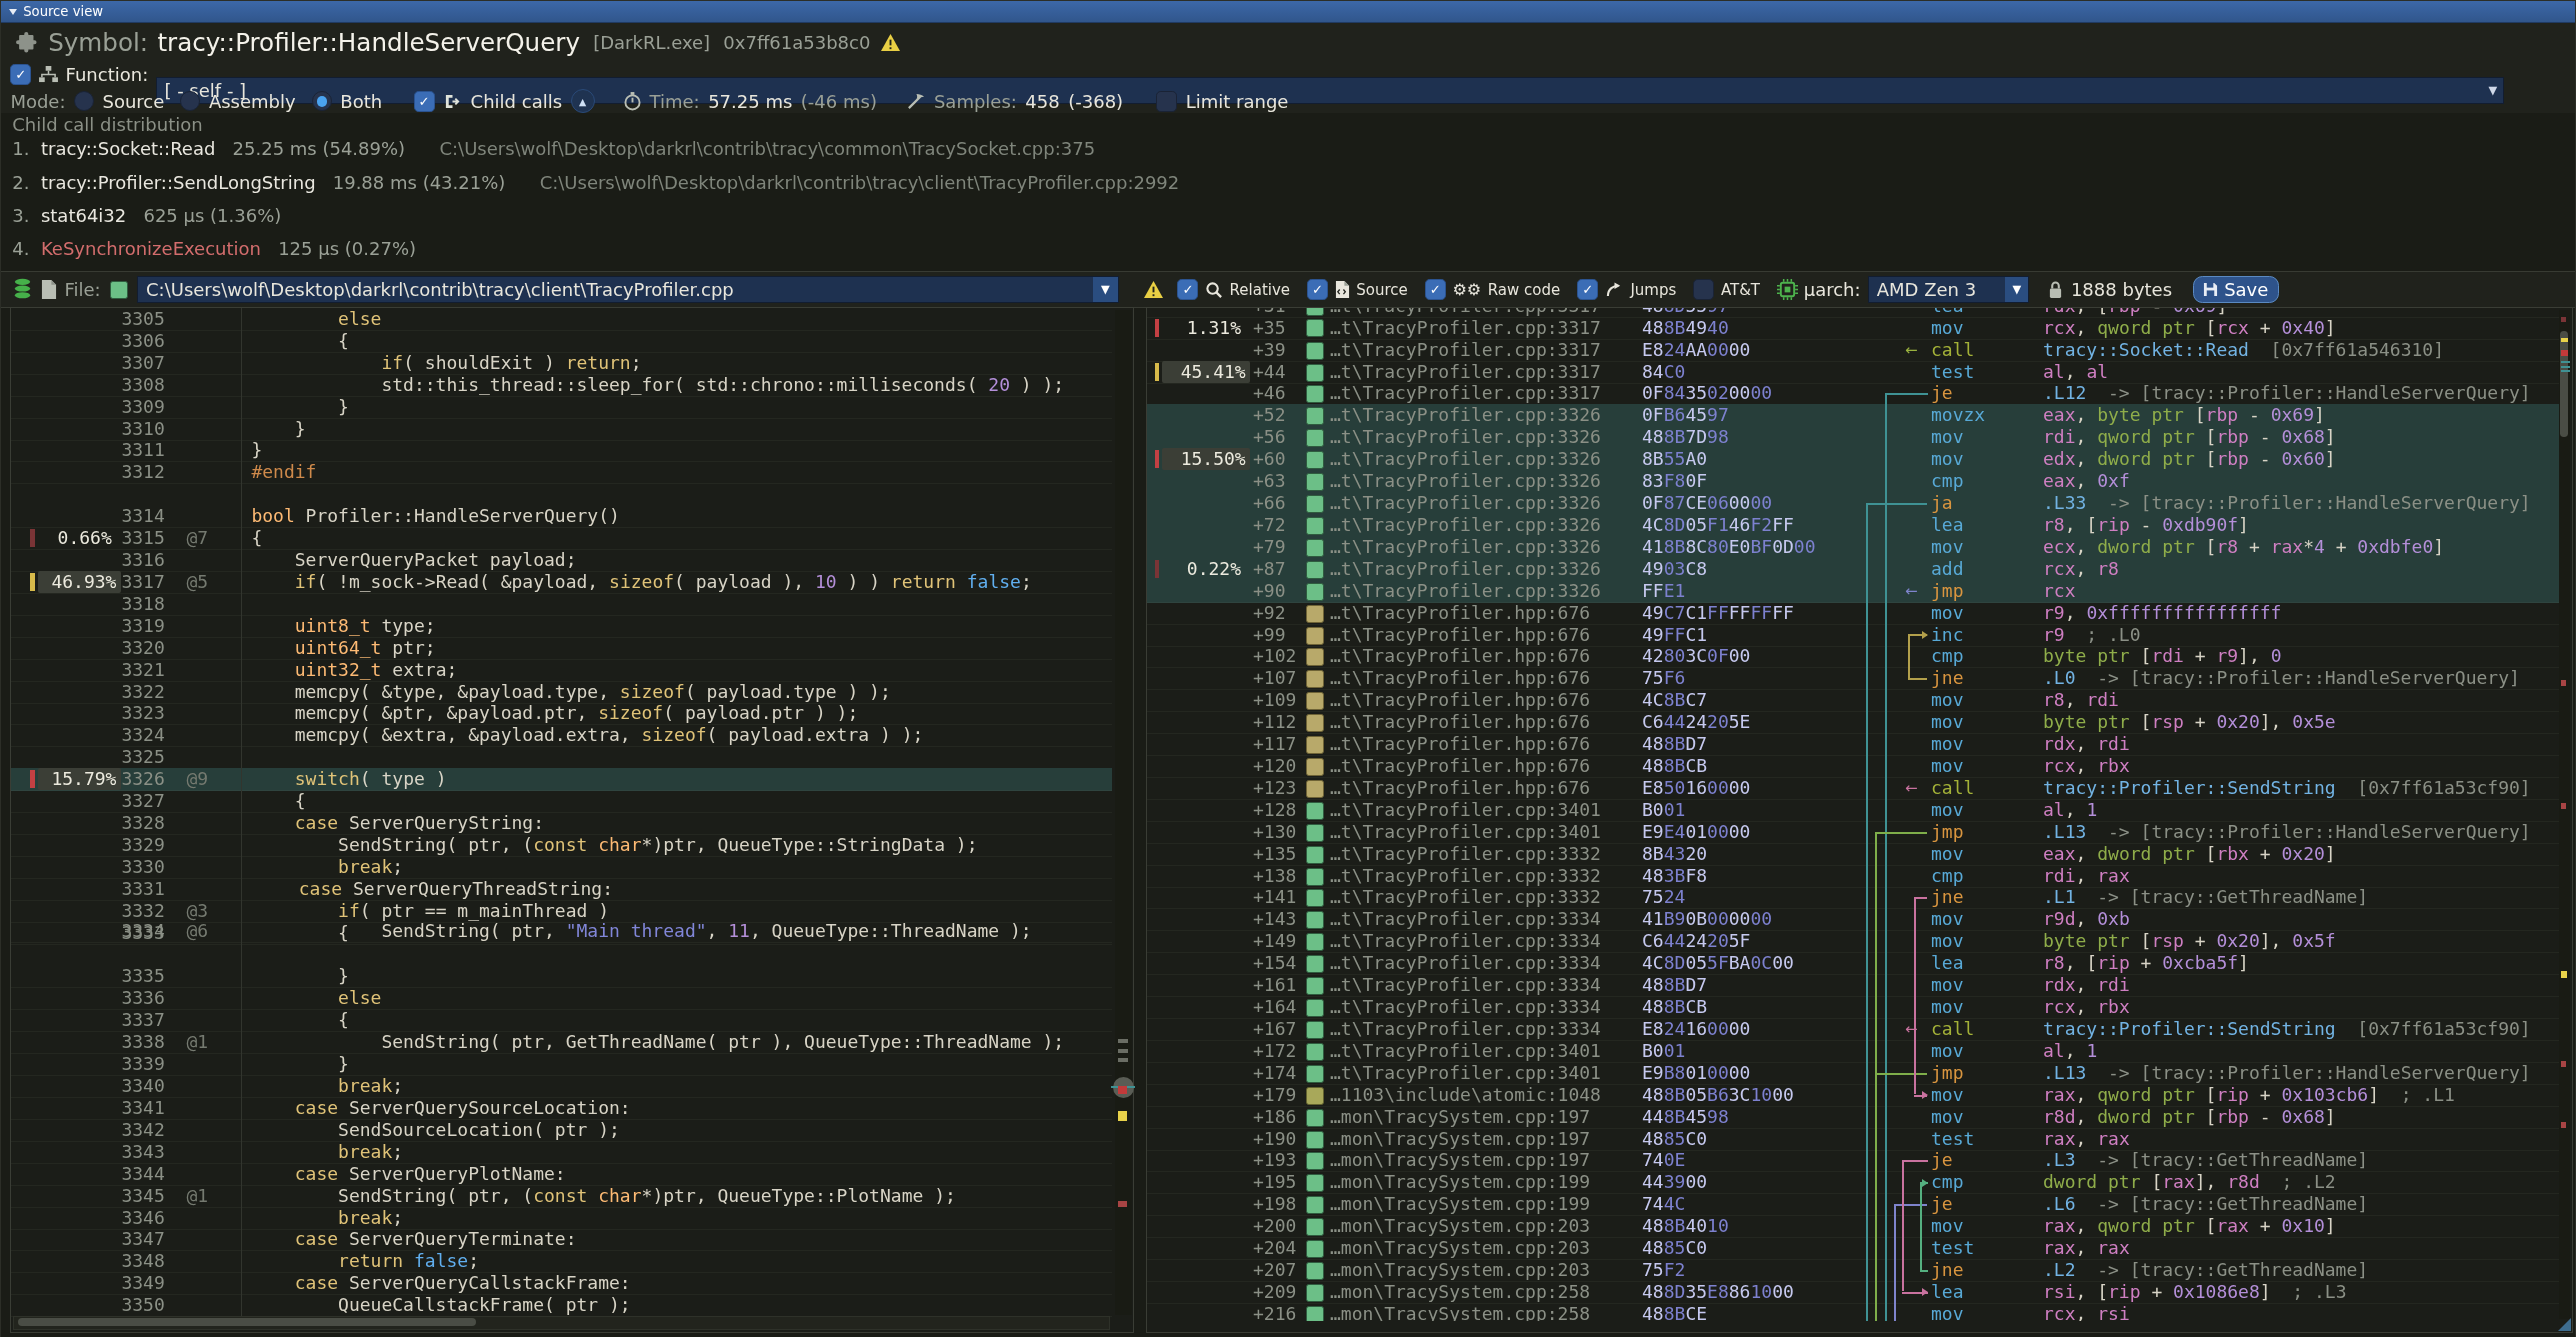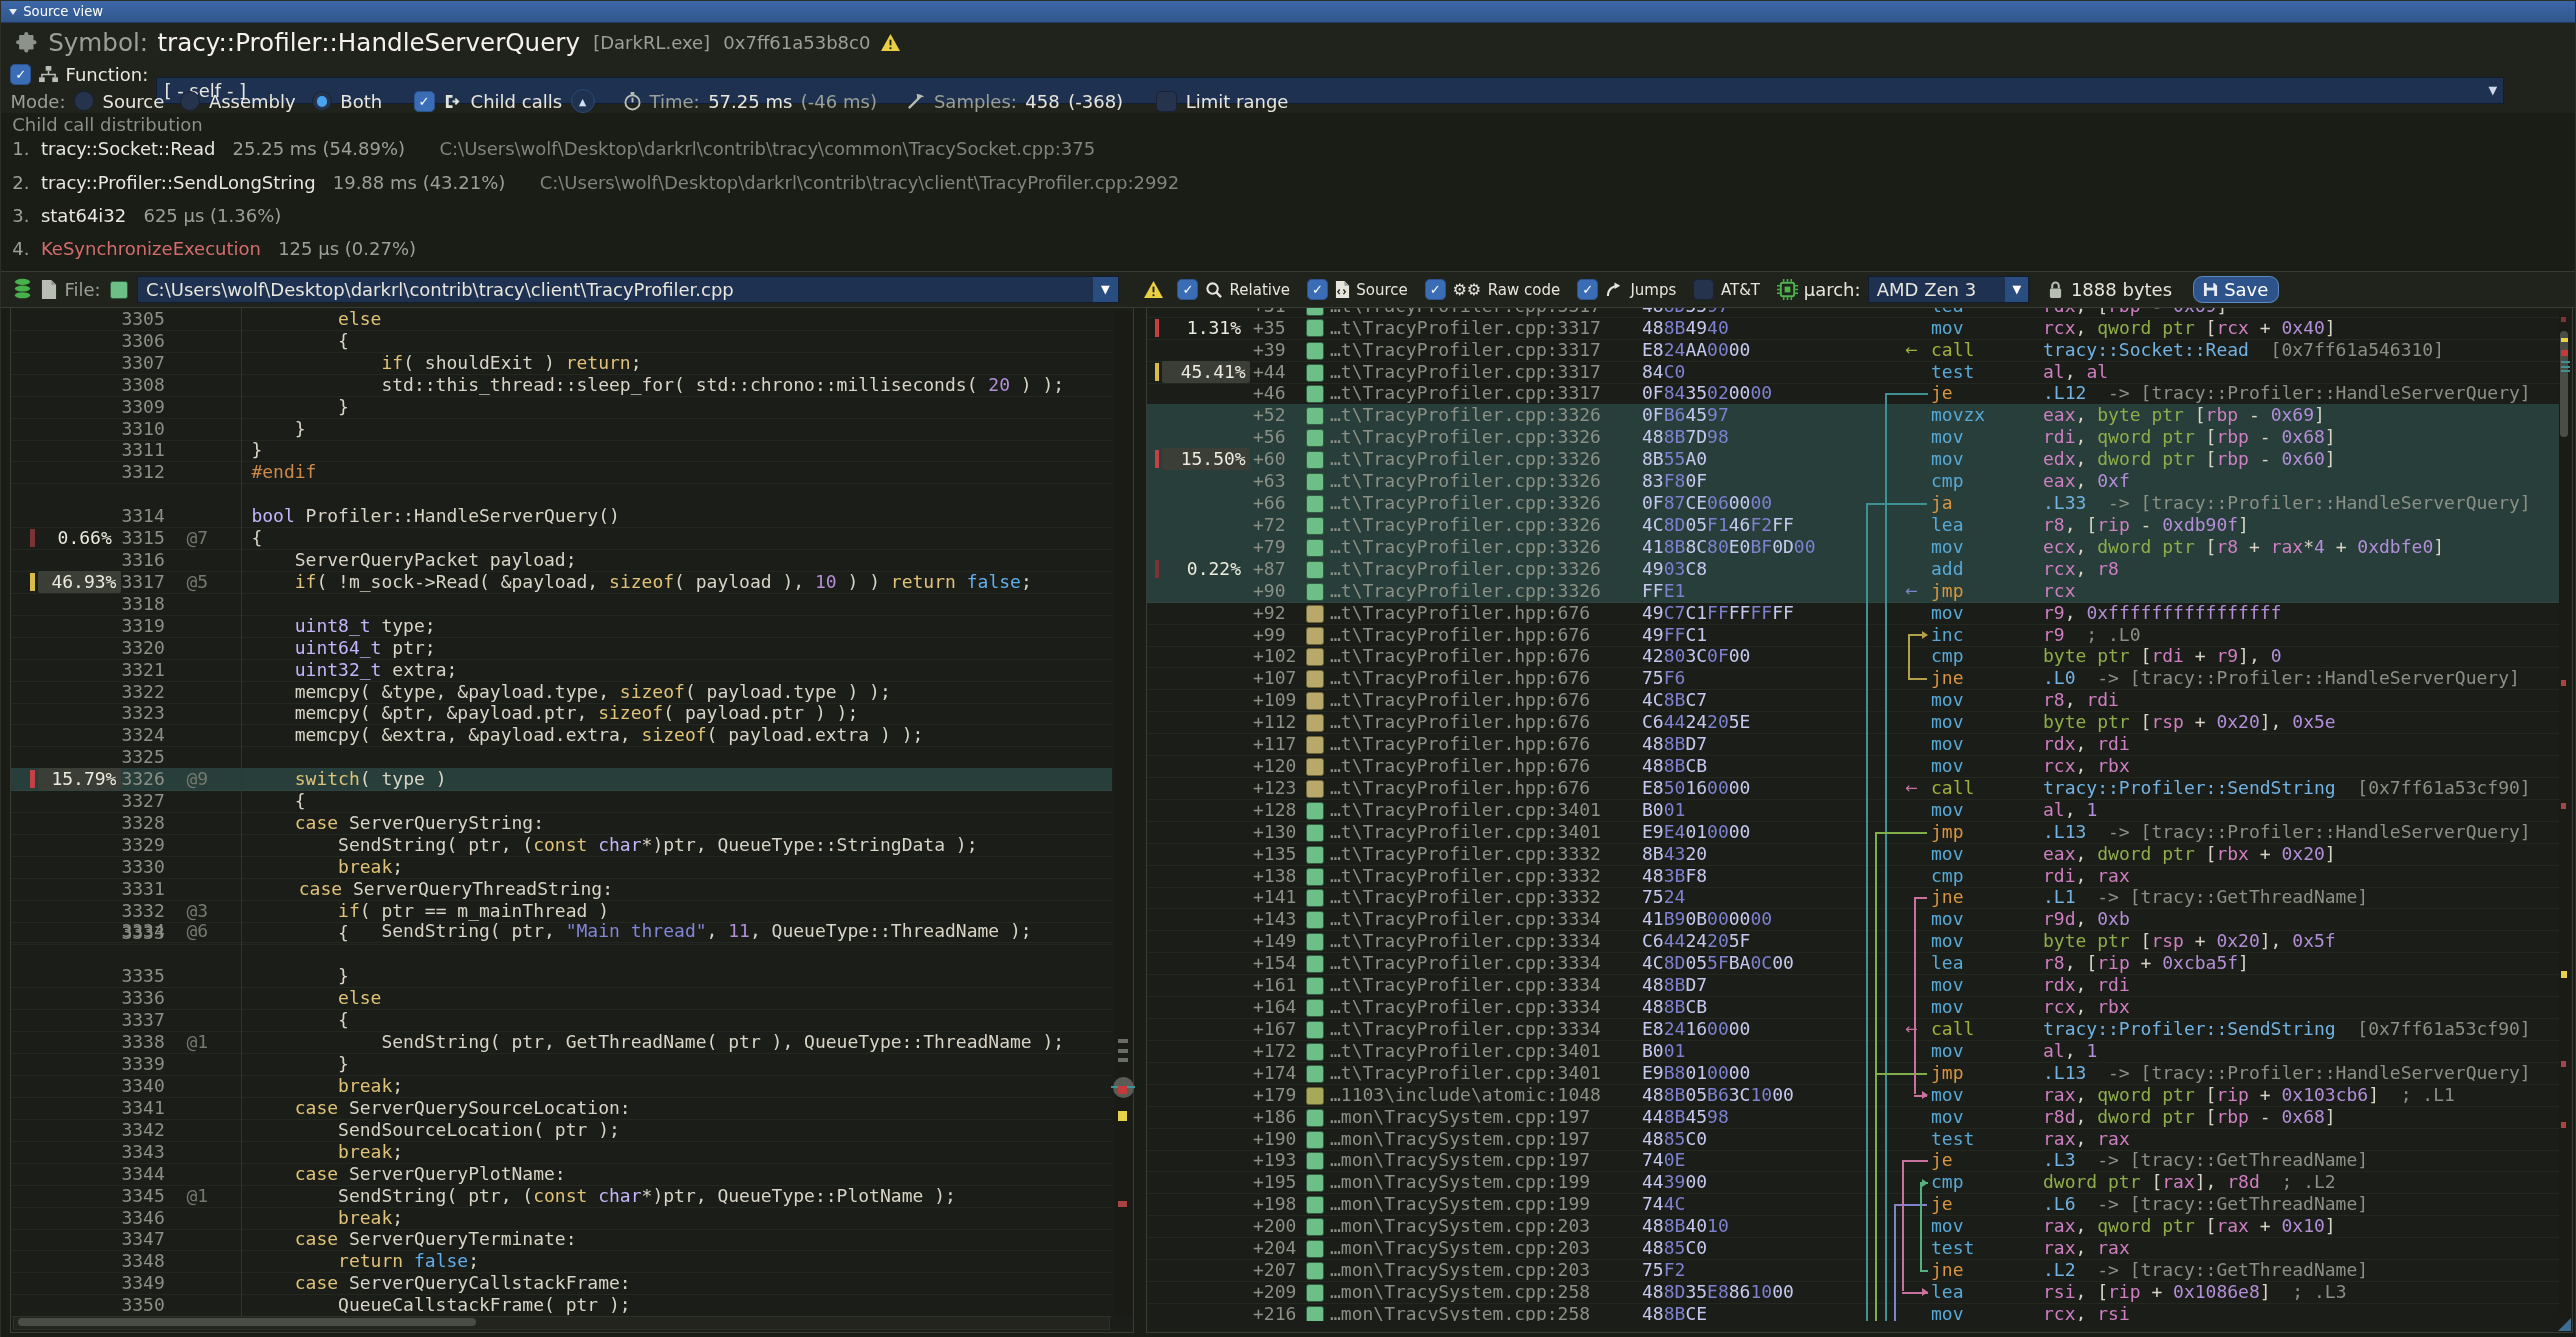--- a/index.html
+++ b/index.html
@@ -53,21 +53,21 @@
   .row{position:absolute;left:0;right:0;height:22px;line-height:22px;white-space:pre;border-bottom:0.9px solid rgba(120,125,110,0.10);}
   .row.hl{background:#273e3a;}
   .bar{position:absolute;top:1.9px;bottom:1.9px;width:4.7px;}
   .pct{position:absolute;top:0;text-align:right;color:#eceade;}
   .pctbox{background:#3b3e36;border-radius:1.9px;padding:0 4.7px;}
   .lineno{position:absolute;color:#8b9086;}
   .anno{position:absolute;color:#757a70;}
   .code{position:absolute;white-space:pre;}
   .gutline{position:absolute;left:230px;top:0;bottom:15px;width:0.9px;background:#32352e;}
   
-  .tk-k{color:#e0c378}.tk-t{color:#c4b5fd}.tk-n{color:#b48fd9}.tk-s{color:#8186d8}
+  .tk-k{color:#e0c378}.tk-t{color:#fdba74}.tk-n{color:#b48fd9}.tk-s{color:#8186d8}
   .tk-b{color:#61afef}.tk-p{color:#cf8a4b}.tk-d{color:#d8d4c6}
   .tk-g,.tk-a,.tk-c{color:#8b9086}.tk-r{color:#cf7fc2}.tk-m{color:#8fad4a}.tk-f,.tk-l{color:#72b3e3}
   .mn-mov{color:#58a9d6}.mn-call{color:#a3b138}.mn-jmp{color:#d9953f}
   .by0{color:#c6c9ef}.by1{color:#7d81cf}
   .sq{position:absolute;width:16px;height:16px;border-radius:2.8px;top:2.8px;}
   .sq-g{background:#6cbf87;border:0.9px solid #2f5c3f;}
   .sq-k{background:#b8a96a;border:0.9px solid #6e6336;}
   .sq-o{background:#a8a85a;border:0.9px solid #62622f;}
   .jline{position:absolute;}
   .jarrow{position:absolute;width:0;height:0;border-top:4.7px solid transparent;border-bottom:4.7px solid transparent;}

